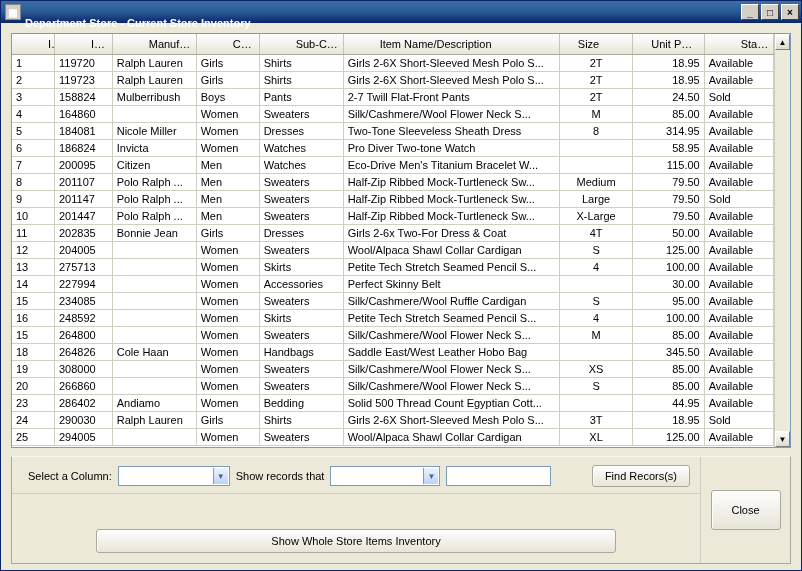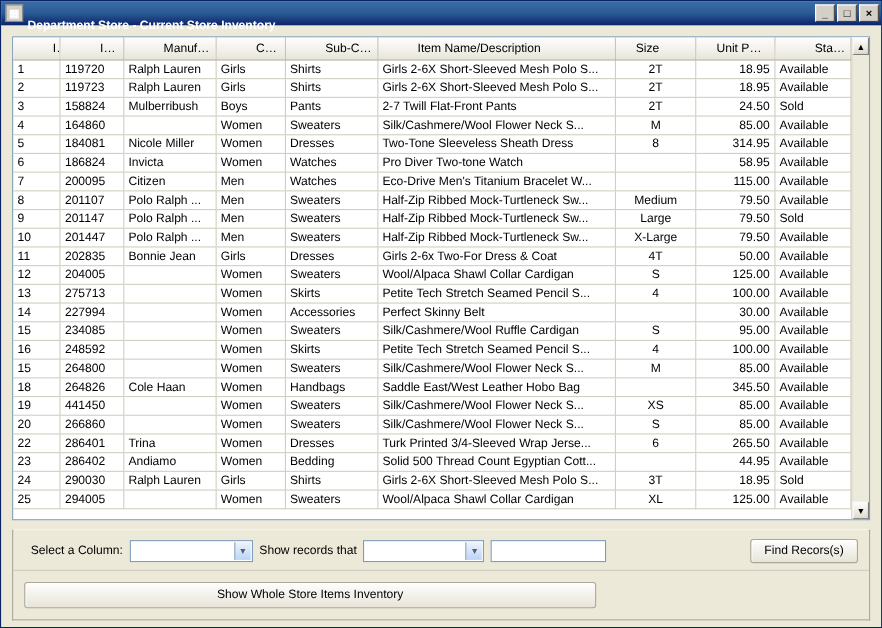--- a/index.html
+++ b/index.html
@@ -167,21 +167,21 @@
     border-radius: 3px;
     height: 22px;
     padding: 0 12px;
     font-size: 11px;
     font-family: inherit;
     cursor: default;
     box-shadow: inset 1px 1px 0 #fff;
   }
   .show-all-row {
     padding: 10px;
-    display:flex; justify-content:flex-start;
+    display:flex; justify-content:center;margin-top:25px;
   }
   .show-all-row .btn { width: 520px; height: 24px; }
   .close-col {
     width: 90px;
     display:flex; align-items:center; justify-content:center;
     border-left: 1px solid #d0ccc0;
   }
   .close-col .btn { width: 70px; height: 40px; }
 </style>
 </head>
@@ -413,49 +413,38 @@
                 <td class="col-manu" style="text-align: left;">Cole Haan</td>
                 <td class="col-cat" style="text-align: left;">Women</td>
                 <td class="col-subcat" style="text-align: left;">Handbags</td>
                 <td class="col-name" style="text-align: left;">Saddle East/West Leather Hobo Bag</td>
                 <td class="col-size" style="text-align: center;"></td>
                 <td class="col-price" style="text-align: right;">345.50</td>
                 <td class="col-status" style="text-align: left;">Available</td>
               </tr>
               <tr>
                 <td class="col-index" style="text-align: left;">19</td>
-                <td class="col-itemno" style="text-align: left;">441450</td>
+                <td class="col-itemno" style="text-align: left;">308000</td>
                 <td class="col-manu" style="text-align: left;"></td>
                 <td class="col-cat" style="text-align: left;">Women</td>
                 <td class="col-subcat" style="text-align: left;">Sweaters</td>
                 <td class="col-name" style="text-align: left;">Silk/Cashmere/Wool Flower Neck S...</td>
                 <td class="col-size" style="text-align: center;">XS</td>
                 <td class="col-price" style="text-align: right;">85.00</td>
                 <td class="col-status" style="text-align: left;">Available</td>
               </tr>
               <tr>
                 <td class="col-index" style="text-align: left;">20</td>
                 <td class="col-itemno" style="text-align: left;">266860</td>
                 <td class="col-manu" style="text-align: left;"></td>
                 <td class="col-cat" style="text-align: left;">Women</td>
                 <td class="col-subcat" style="text-align: left;">Sweaters</td>
                 <td class="col-name" style="text-align: left;">Silk/Cashmere/Wool Flower Neck S...</td>
                 <td class="col-size" style="text-align: center;">S</td>
                 <td class="col-price" style="text-align: right;">85.00</td>
-                <td class="col-status" style="text-align: left;">Available</td>
-              </tr>
-              <tr>
-                <td class="col-index" style="text-align: left;">22</td>
-                <td class="col-itemno" style="text-align: left;">286401</td>
-                <td class="col-manu" style="text-align: left;">Trina</td>
-                <td class="col-cat" style="text-align: left;">Women</td>
-                <td class="col-subcat" style="text-align: left;">Dresses</td>
-                <td class="col-name" style="text-align: left;">Turk Printed 3/4-Sleeved Wrap Jerse...</td>
-                <td class="col-size" style="text-align: center;">6</td>
-                <td class="col-price" style="text-align: right;">265.50</td>
                 <td class="col-status" style="text-align: left;">Available</td>
               </tr>
               <tr>
                 <td class="col-index" style="text-align: left;">23</td>
                 <td class="col-itemno" style="text-align: left;">286402</td>
                 <td class="col-manu" style="text-align: left;">Andiamo</td>
                 <td class="col-cat" style="text-align: left;">Women</td>
                 <td class="col-subcat" style="text-align: left;">Bedding</td>
                 <td class="col-name" style="text-align: left;">Solid 500 Thread Count Egyptian Cott...</td>
                 <td class="col-size" style="text-align: center;"></td>
@@ -508,15 +497,18 @@
               <div class="arrow">▼</div>
           </div>
           <input class="txt" type="text" style="">
           <div style="flex:1"></div>
           <button class="btn">Find Recors(s)</button>
         </div>
         <div class="show-all-row">
           <button class="btn">Show Whole Store Items Inventory</button>
         </div>
       </div>
+      <div class="close-col">
+        <button class="btn">Close</button>
+      </div>
     </div>
   </div>
 </div>
 
 </body></html>

